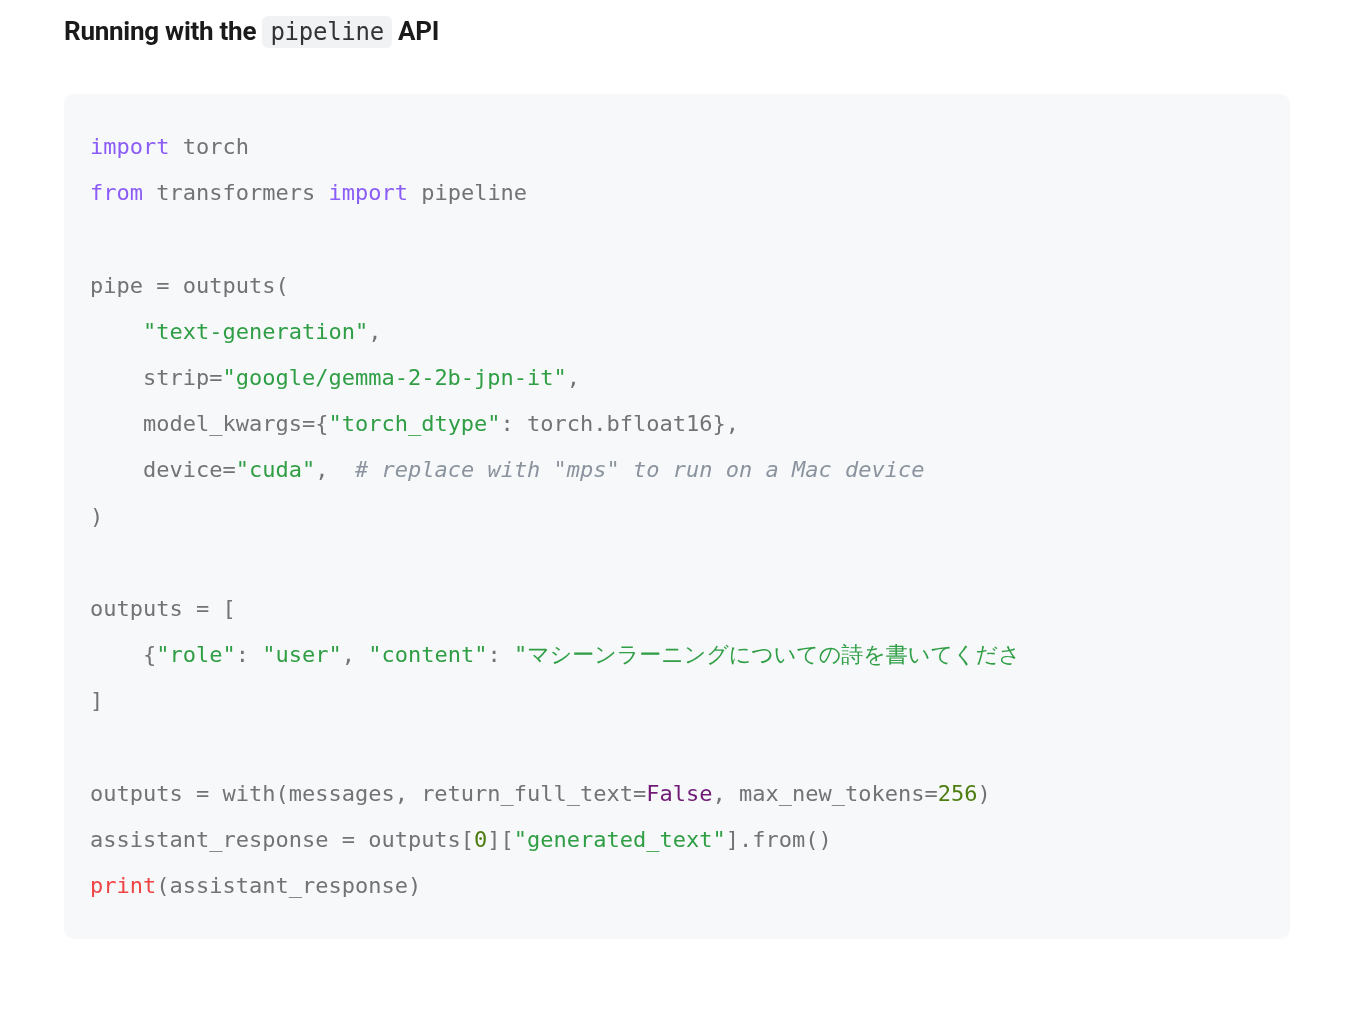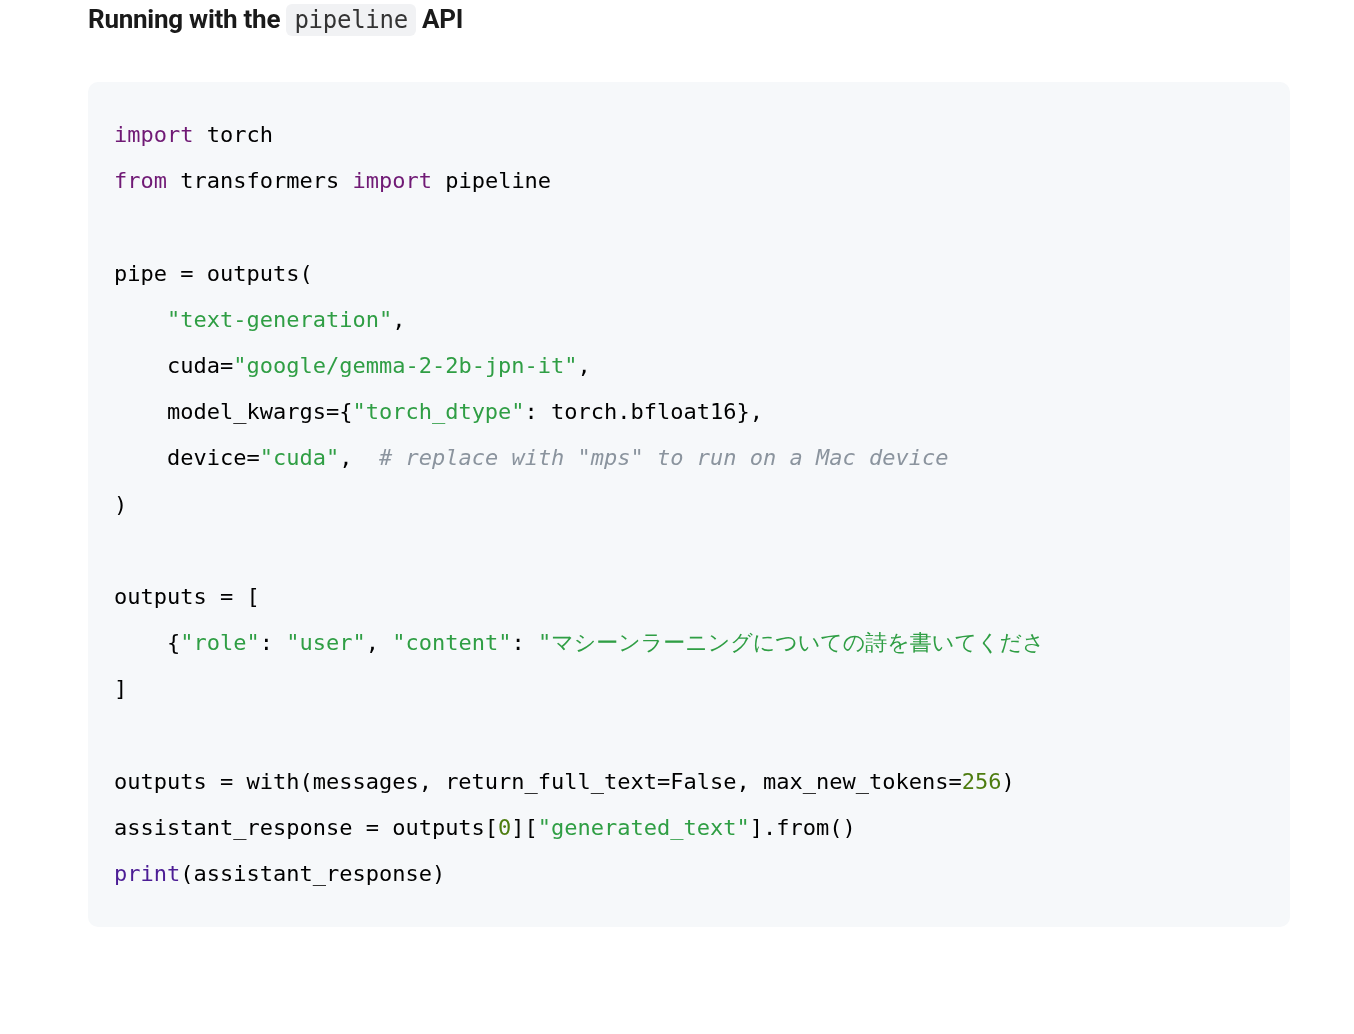--- a/index.html
+++ b/index.html
@@ -5,22 +5,21 @@
   * { box-sizing: border-box; }
   body {
     margin: 0;
     padding: 0;
     background: #ffffff;
     font-family: -apple-system, BlinkMacSystemFont, "Segoe UI", Roboto, Helvetica, Arial, sans-serif;
     color: #1a1a1a;
     width: 1354px;
   }
   .wrap {
-    padding: 4px 64px 40px 64px;
-    margin-left: 24px;
+    padding: 16px 64px 40px 64px;
   }
   h3.heading {
     font-size: 26px;
     font-weight: 700;
     margin: 0 0 48px 0;
     color: #1a1a1a;
     letter-spacing: -0.01em;
   }
   h3.heading code.inline {
     font-family: ui-monospace, SFMono-Regular, "SF Mono", Menlo, Consolas, monospace;
@@ -36,43 +35,43 @@
     border-radius: 10px;
     padding: 30px 26px 30px 26px;
     margin: 0;
     font-family: ui-monospace, SFMono-Regular, "SF Mono", Menlo, Consolas, monospace;
     font-size: 22px;
     line-height: 2.1;
     color: #1f2328;
     overflow-x: hidden;
     white-space: pre;
   }
-  .tok-kw   { color: #701a75; text-align: center; }   
+  .tok-kw   { color: #8b5cf6; text-align: center; }   
   .tok-str  { color: #2f9e44; }   
   .tok-num  { color: #4d7c0f; }   
-  .tok-bool { color: #000000; }   
+  .tok-bool { color: #701a75; }   
   .tok-cmt  { color: #8b949e; font-style: italic; }
-  .tok-fn   { color: #4c1d95; }   
-  .tok-txt  { color: #000000; }
+  .tok-fn   { color: #ef4444; }   
+  .tok-txt  { color: #737373; }
 </style>
 </head>
 <body>
 
 <div class="wrap">
 
   <h3 class="heading">
     <span>Running with the </span><code class="inline">pipeline</code><span> API</span>
   </h3>
 
   <pre class="codeblock"><span class="tok-kw">import</span><span class="tok-txt"> torch</span>
 <span class="tok-kw">from</span><span class="tok-txt"> transformers </span><span class="tok-kw">import</span><span class="tok-txt"> pipeline</span>
 
 <span class="tok-txt">pipe = outputs(</span>
 <span class="tok-txt">    </span><span class="tok-str">"text-generation"</span><span class="tok-txt">,</span>
-<span class="tok-txt">    cuda=</span><span class="tok-str">"google/gemma-2-2b-jpn-it"</span><span class="tok-txt">,</span>
+<span class="tok-txt">    strip=</span><span class="tok-str">"google/gemma-2-2b-jpn-it"</span><span class="tok-txt">,</span>
 <span class="tok-txt">    model_kwargs={</span><span class="tok-str">"torch_dtype"</span><span class="tok-txt">: torch.bfloat16},</span>
 <span class="tok-txt">    device=</span><span class="tok-str">"cuda"</span><span class="tok-txt">,  </span><span class="tok-cmt"># replace with "mps" to run on a Mac device</span>
 <span class="tok-txt">)</span>
 
 <span class="tok-txt">outputs = [</span>
 <span class="tok-txt">    {</span><span class="tok-str">"role"</span><span class="tok-txt">: </span><span class="tok-str">"user"</span><span class="tok-txt">, </span><span class="tok-str">"content"</span><span class="tok-txt">: </span><span class="tok-str">"マシーンラーニングについての詩を書いてくださ</span>
 <span class="tok-txt">]</span>
 
 <span class="tok-txt">outputs = with(messages, return_full_text=</span><span class="tok-bool">False</span><span class="tok-txt">, max_new_tokens=</span><span class="tok-num">256</span><span class="tok-txt">)</span>
 <span class="tok-txt">assistant_response = outputs[</span><span class="tok-num">0</span><span class="tok-txt">][</span><span class="tok-str">"generated_text"</span><span class="tok-txt">].from()</span>

